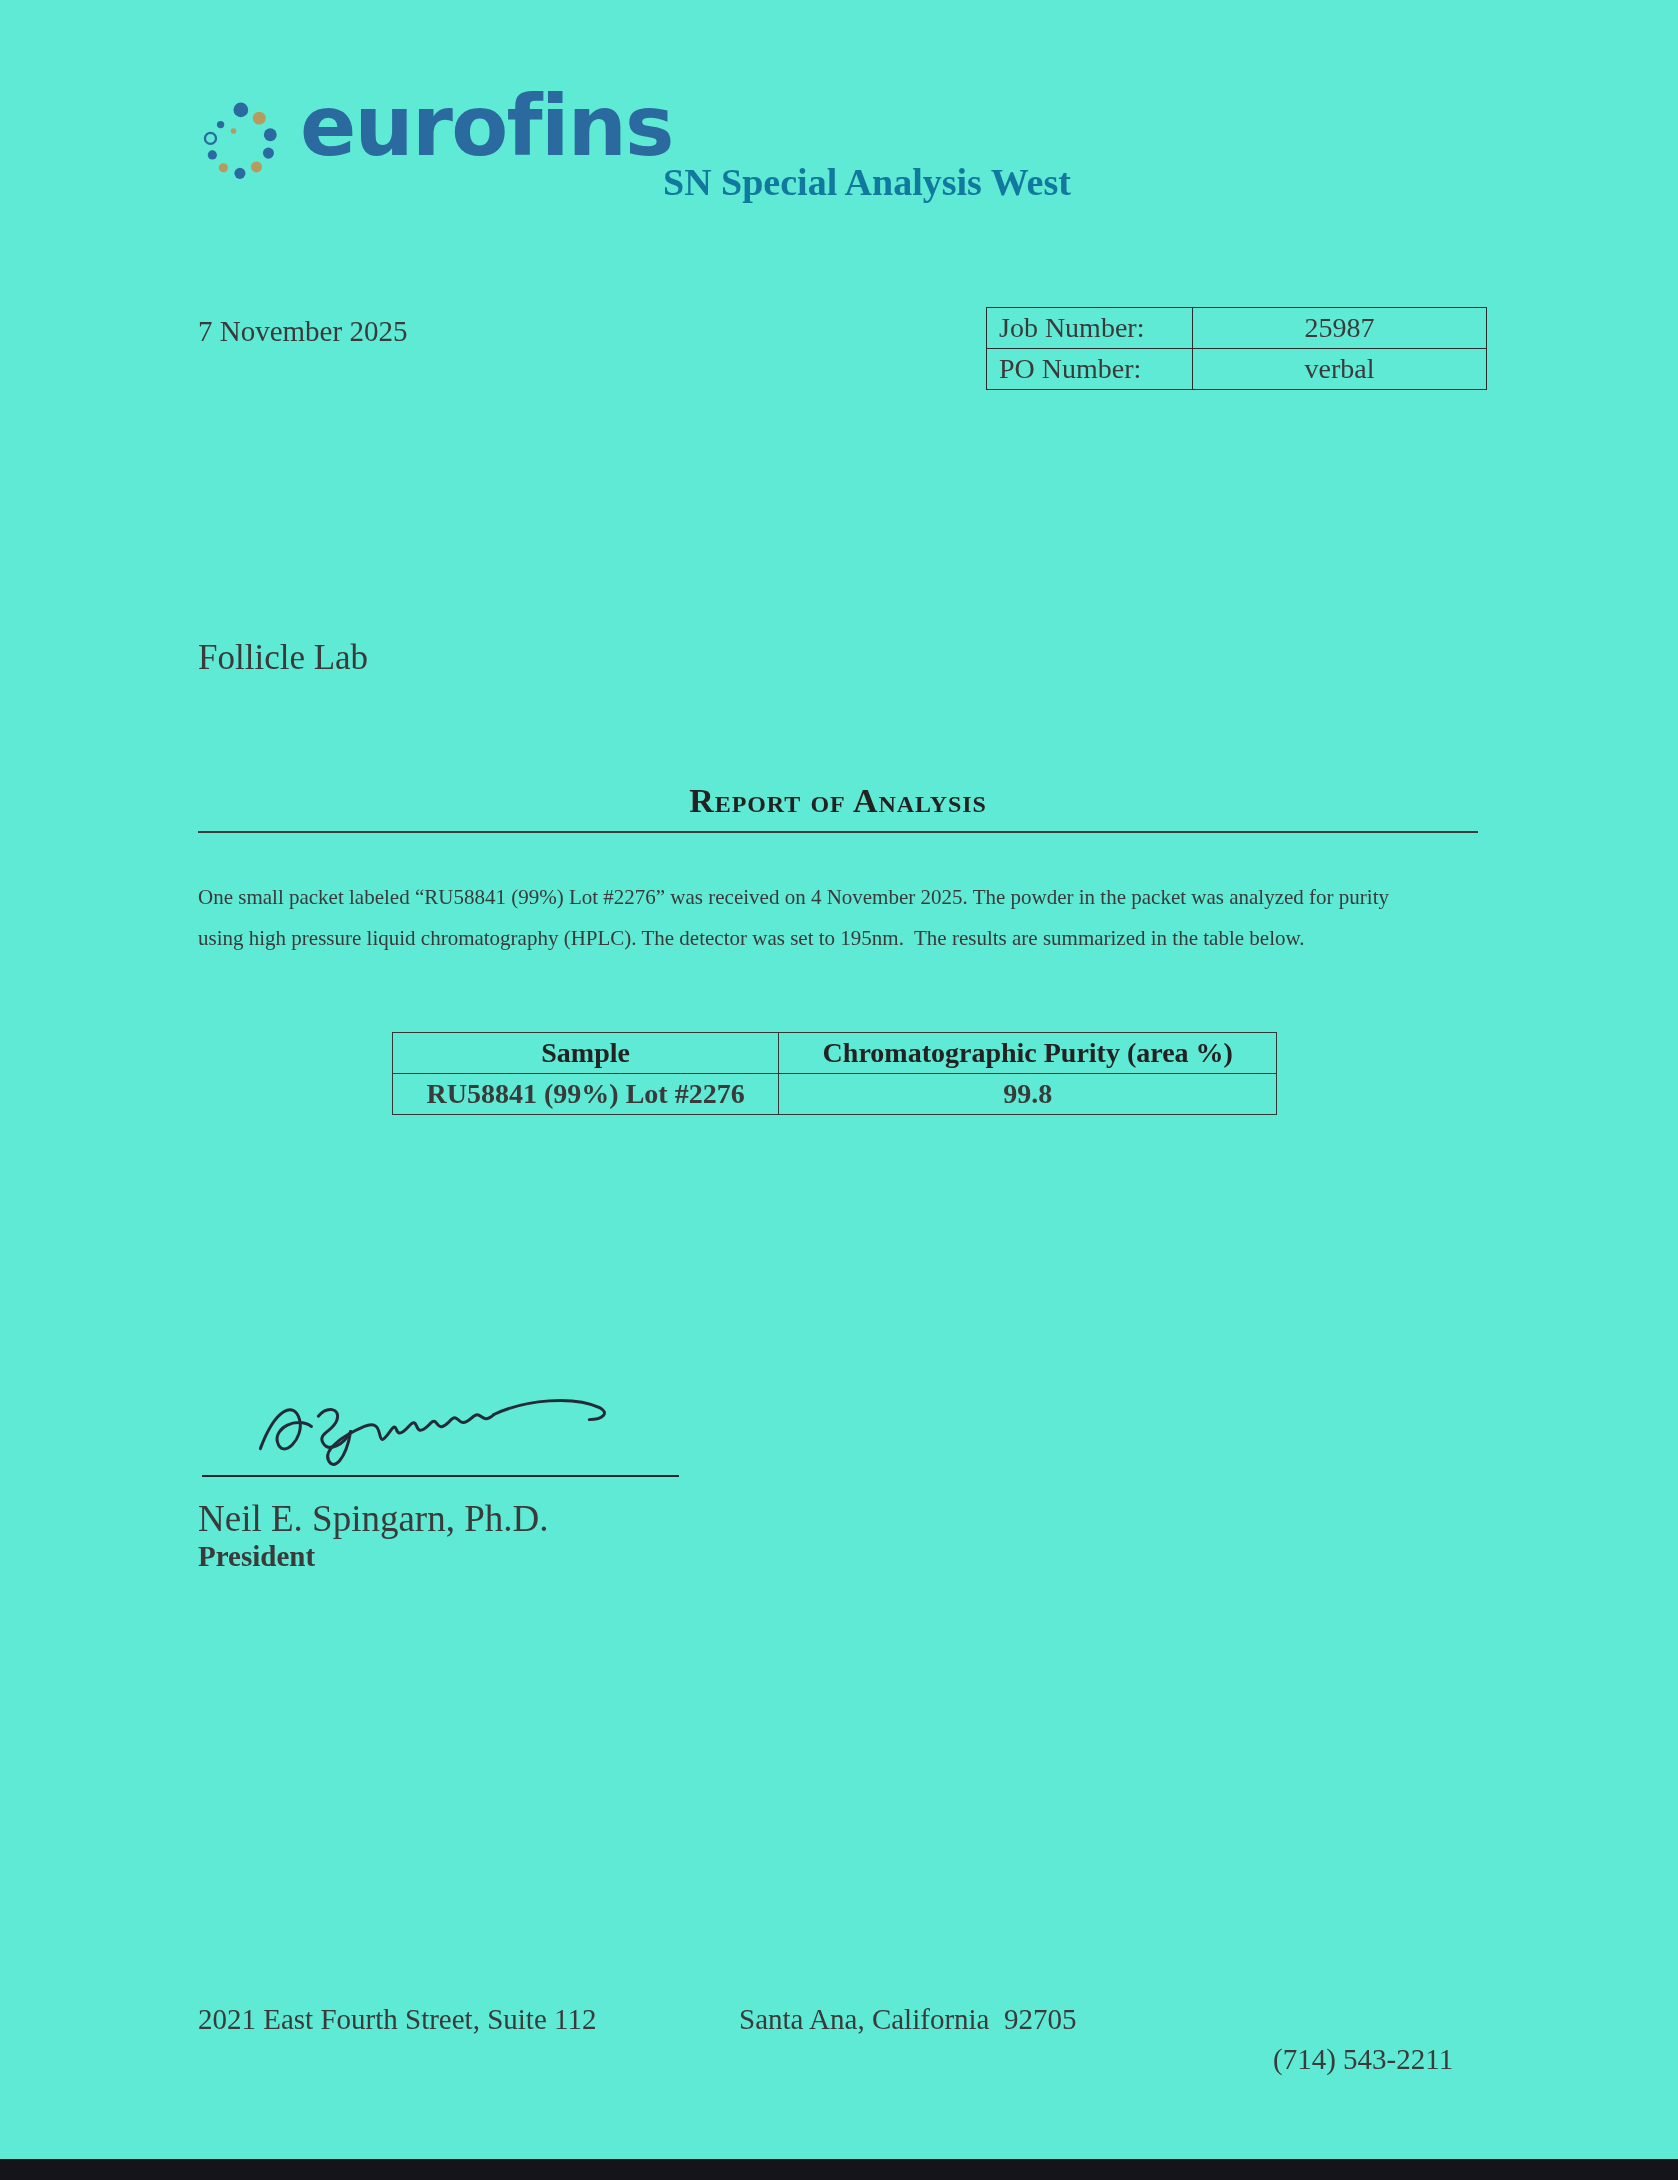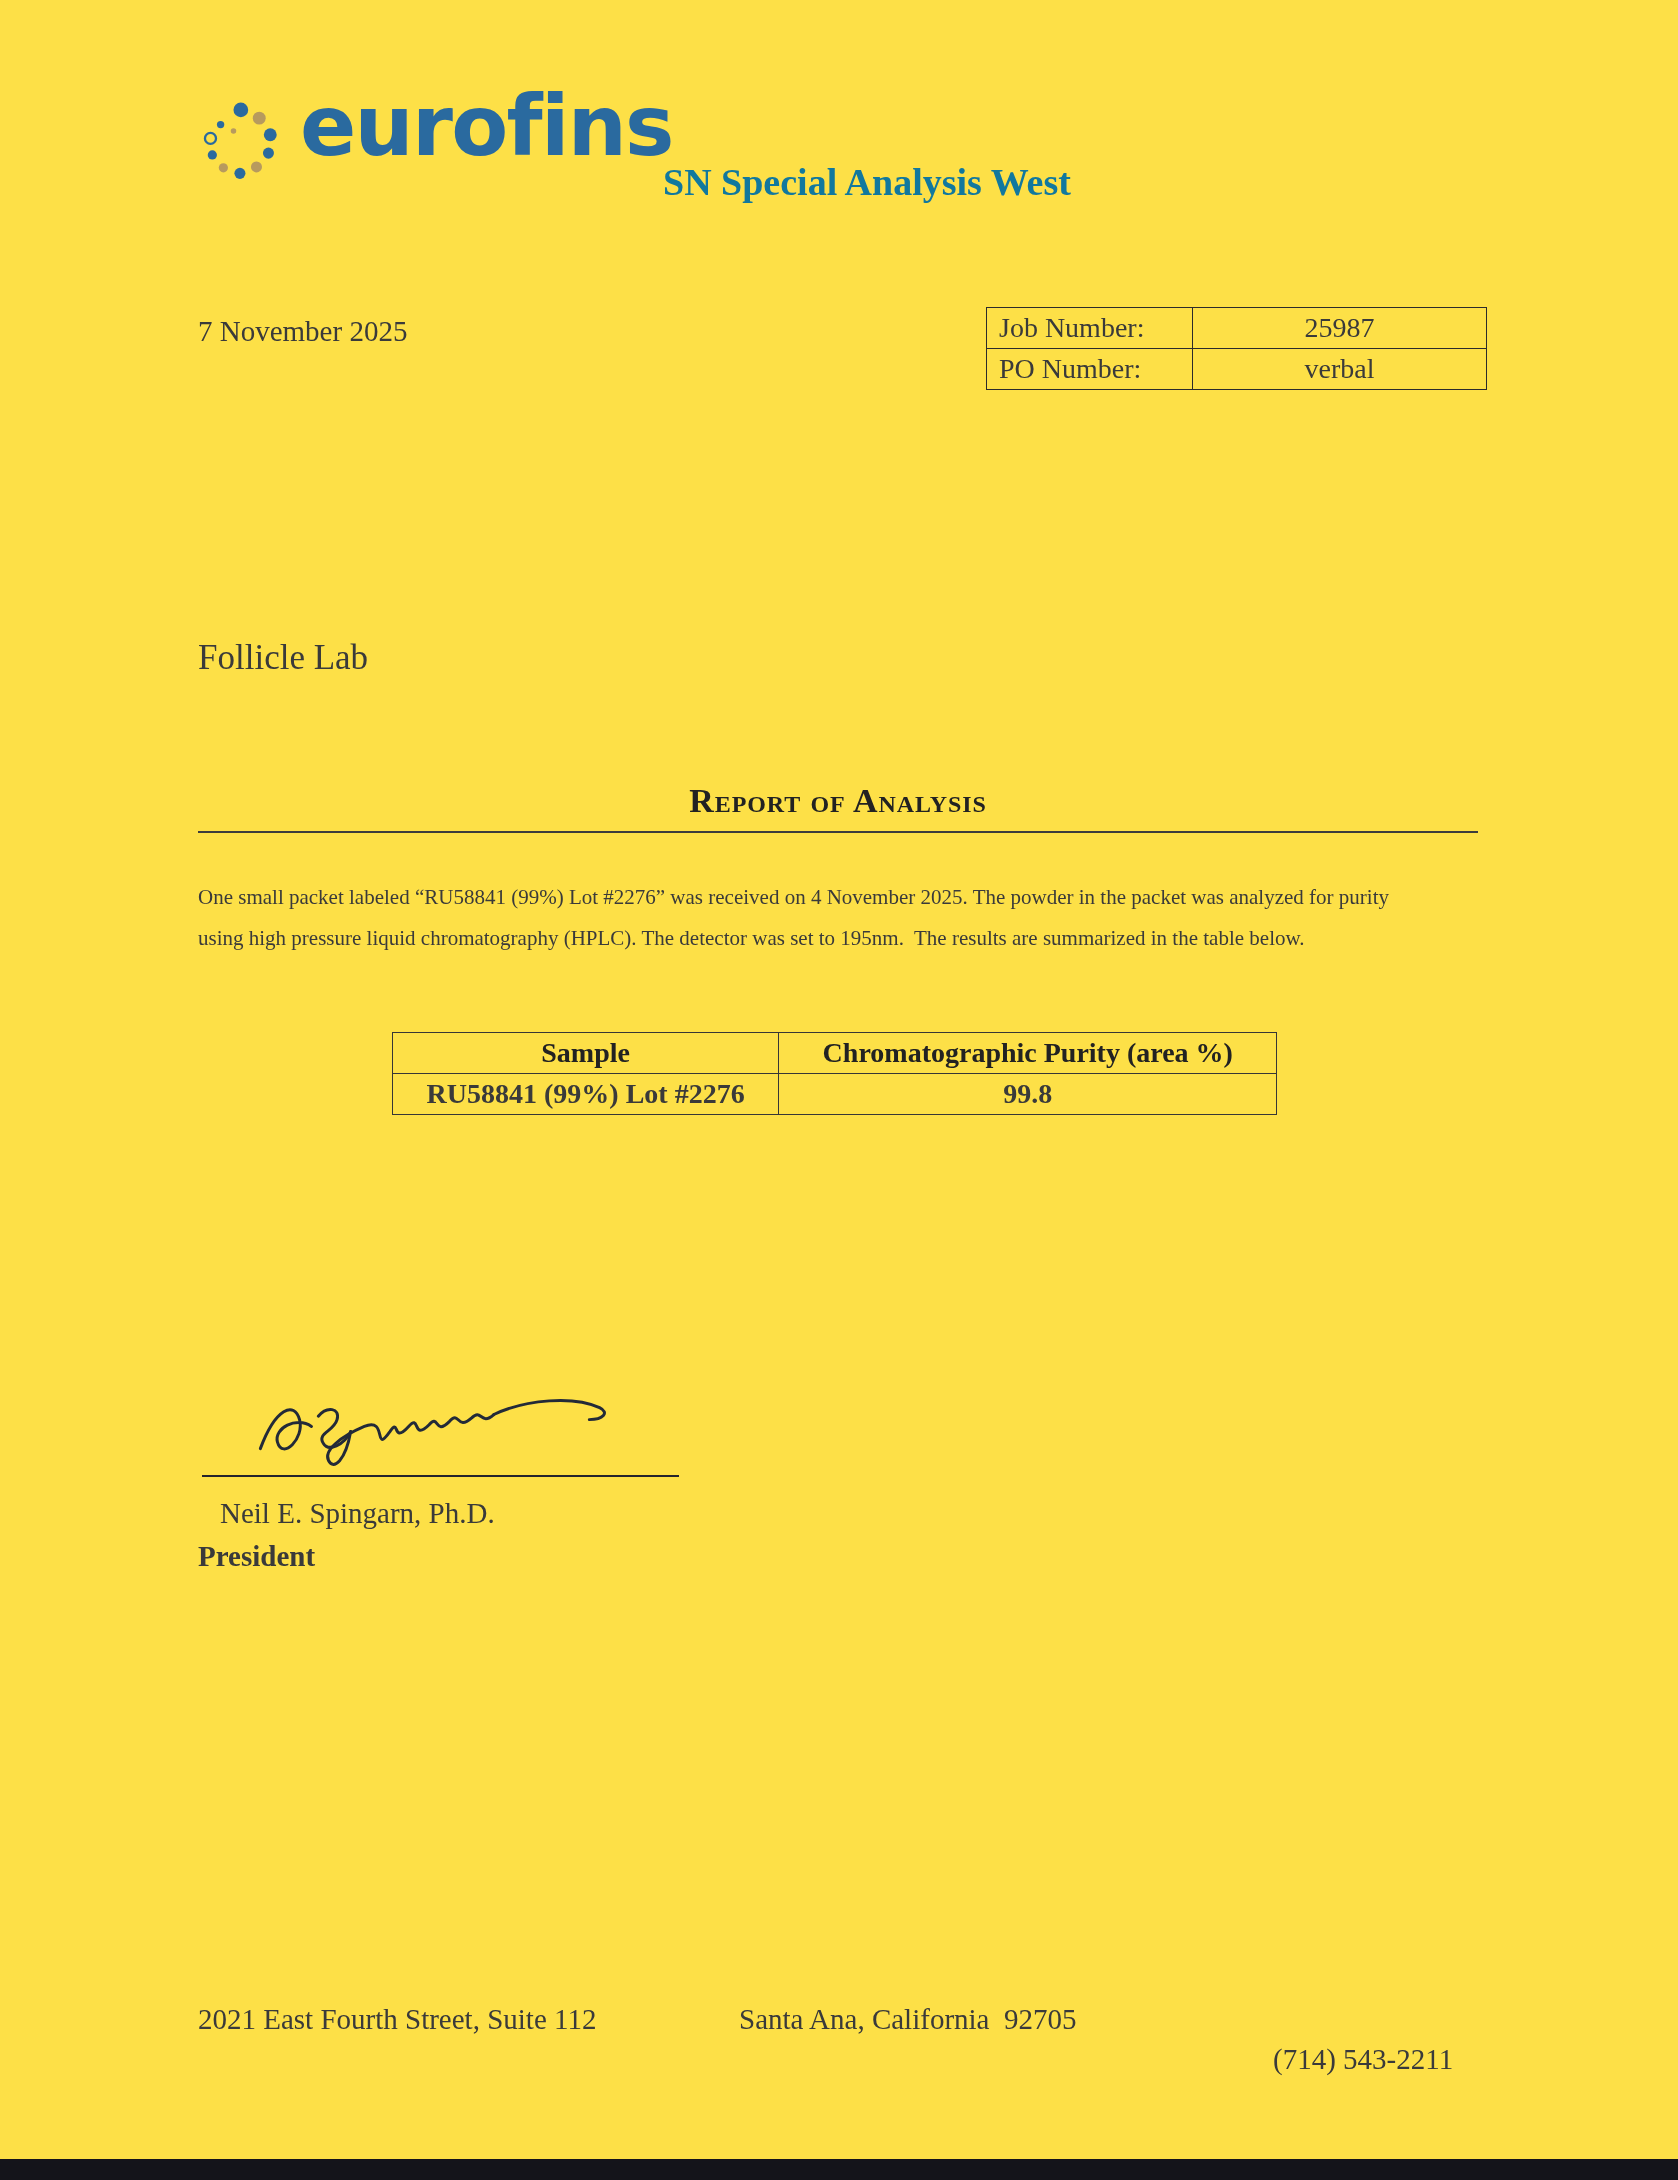--- a/index.html
+++ b/index.html
@@ -1,19 +1,19 @@
 <!DOCTYPE html>
 <html style="font-size:13.6px"><head>
 <meta charset="utf-8">
 <style>
   html,body{margin:0;padding:0;background:#e8e8e8;}
   .page{
     position:relative;
     width:1678px;height:2181px;
-    background:#fde047;
+    background:#5eead4;
     overflow:hidden;
     font-family:"Liberation Serif", serif;
     color:#2e2e2e;
   }
   
   .logo-row{position:absolute;left:193px;top:85px;height:111px;}
   .logo-mark{position:absolute;left:0;top:12px;width:92px;height:92px;}
   .logo-word{
     position:absolute;left:107px;top:0px;
     font-family:"DejaVu Sans", sans-serif;
@@ -59,21 +59,21 @@
   }
   .results-table th,.results-table td{
     border:1.7px solid #363636;height:40px;text-align:center;padding:0 13.6px;font-weight:bold;
   }
   .results-table th{font-weight:bold;color:#222;}
   .results-table .c1{width:358px;}
   .results-table .c2{width:470px;}
   
   .sig-svg{position:absolute;left:245px;top:1382px;width:375px;height:94px;}
   .sig-line{position:absolute;left:202px;top:1475px;width:477px;border-top:2.6px solid #24242c;}
-  .sig-name{position:absolute;left:198px;top:1497px;font-size:29px;color:#3a3a3a;margin-left:22px;}
+  .sig-name{position:absolute;left:198px;top:1497px;font-size:37px;color:#3a3a3a;}
   .sig-title{position:absolute;left:198px;top:1540px;font-size:29px;color:#3a3a3a;font-weight:bold;}
   
   .footer-address{position:absolute;left:198px;top:2003px;font-size:29px;color:#3a3a3a;white-space:pre-wrap;}
   .footer-city{position:absolute;left:739px;top:2003px;font-size:29px;color:#3a3a3a;white-space:pre-wrap;}
   .footer-phone{position:absolute;left:1273px;top:2003px;font-size:29px;color:#3a3a3a;white-space:pre-wrap;margin-top:40px;}
   
   .scan-bar{position:absolute;left:0;bottom:0;width:100%;height:22px;background:#14141a;}
 </style>
 </head>
 <body>

